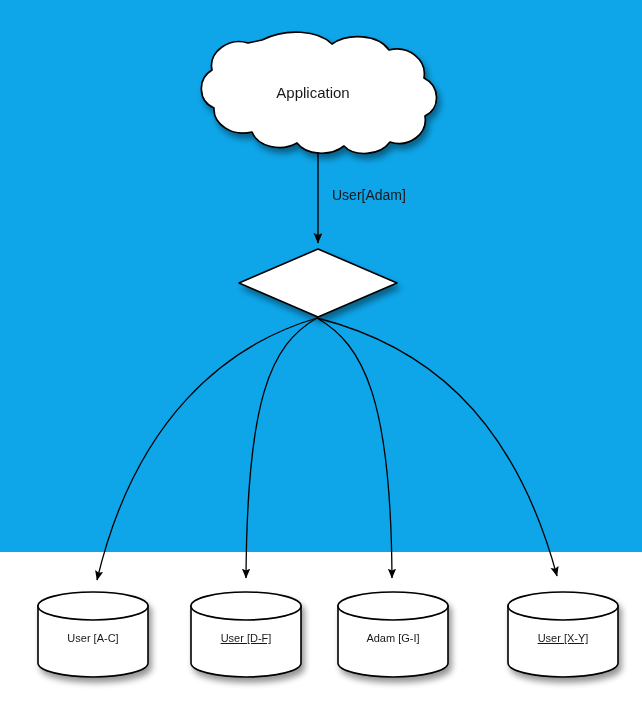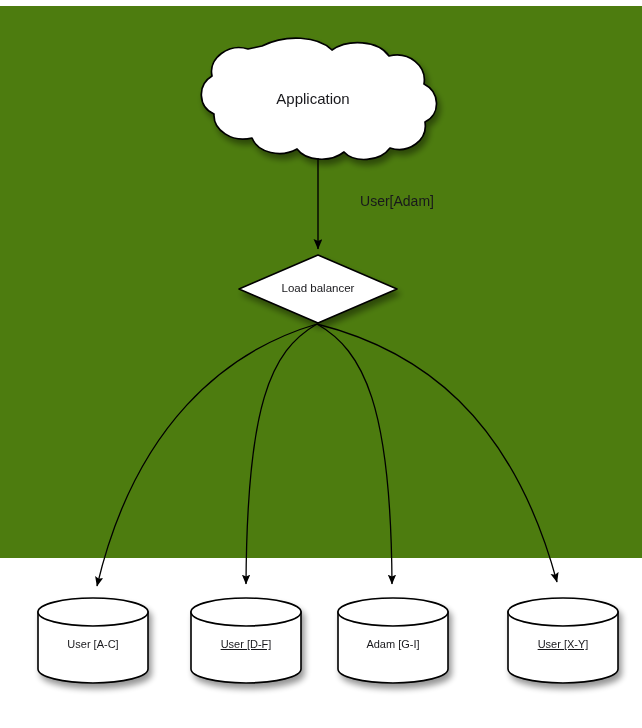--- a/index.html
+++ b/index.html
@@ -11,22 +11,21 @@
     width: 642px;
     height: 728px;
     overflow: hidden;
     font-family: "Liberation Sans", sans-serif;
     color: #1a1a1a;
   }
   #diagram-canvas {
     position: relative;
     width: 642px;
     height: 552px;
-    background: #4d7c0f;
-    margin-top: 6px;
+    background: #0ea5e9;
   }
   #diagram-svg {
     position: absolute;
     top: 0;
     left: 0;
     width: 642px;
     height: 728px;
   }
   .node-label {
     position: absolute;
@@ -45,21 +44,21 @@
   .label-diamond {
     font-size: 11.5px;
     left: 238px;
     width: 160px;
     top: 276px;
   }
   .label-edge {
     font-size: 14px;
     left: 332px;
     top: 187px;
-    text-align: center;
+    text-align: left;
     width: 130px;
   }
   .label-db {
     font-size: 11px;
     top: 632px;
     width: 112px;
   }
   .db0 { left: 37px; }
   .db1 { left: 190px; text-decoration: underline; }
   .db2 { left: 337px; }
@@ -140,20 +139,19 @@
     <g filter="url(#dropshadow)">
       <path d="M 508 606 L 508 663 A 55 14 0 0 0 618 663 L 618 606 Z" fill="#ffffff" stroke="#000000" stroke-width="1.6"></path>
       <ellipse cx="563" cy="606" rx="55" ry="14" fill="#ffffff" stroke="#000000" stroke-width="1.6"></ellipse>
     </g>
   </svg>
 
   <div class="node-label label-cloud">Application</div>
 
   <div class="node-label label-edge">User[Adam]</div>
 
-  <div class="node-label label-diamond">Load balancer</div>
 
   <div class="node-label label-db db0">User [A-C]</div>
   <div class="node-label label-db db1">User [D-F]</div>
   <div class="node-label label-db db2">Adam [G-I]</div>
   <div class="node-label label-db db3">User [X-Y]</div>
 
 </div>
 
 </body></html>

